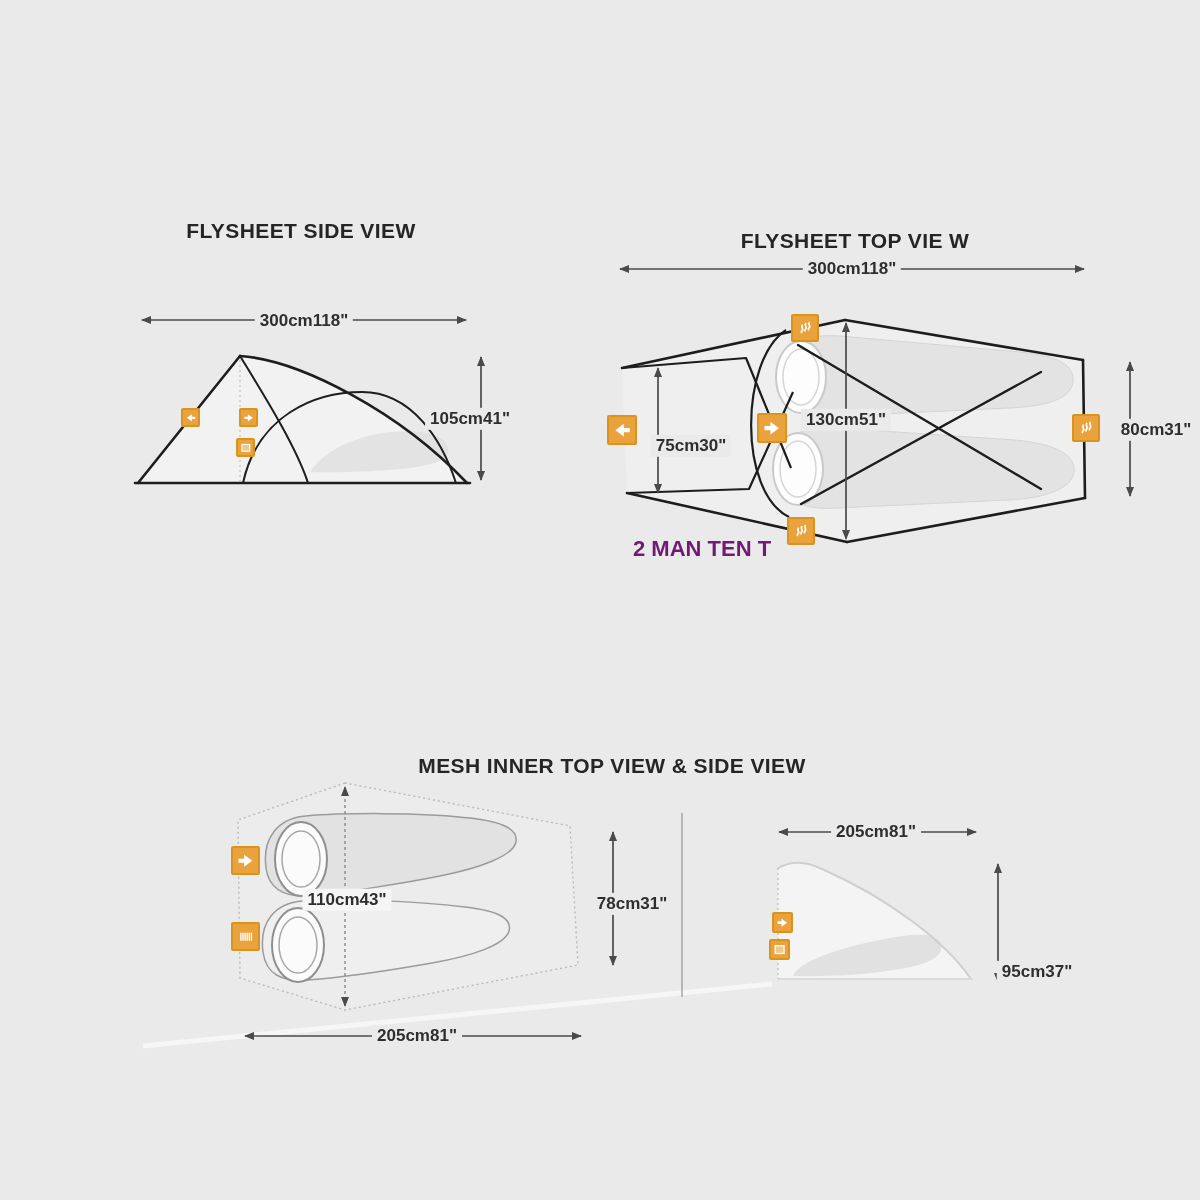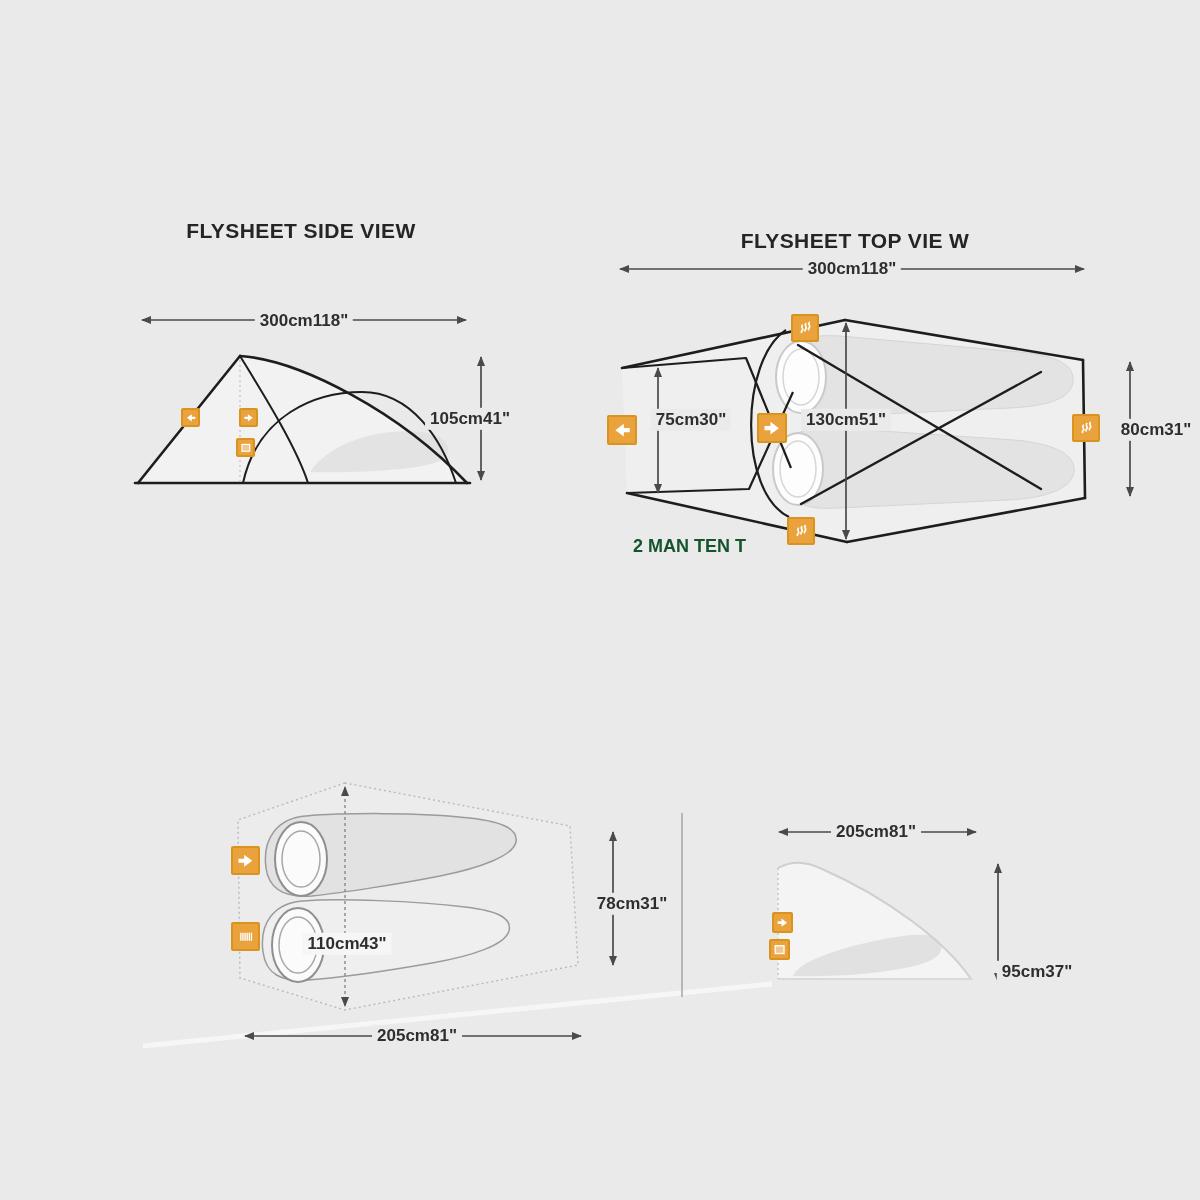--- a/index.html
+++ b/index.html
@@ -5,21 +5,21 @@
   html,body{margin:0;padding:0;}
   body{font-family:"Liberation Sans","DejaVu Sans",sans-serif;}
   #canvas{position:relative;width:1200px;height:1200px;background:#eaeaea;overflow:hidden;}
   #drawing{position:absolute;left:0;top:0;}
   .title{position:absolute;transform:translate(-50%,-50%);font-size:21px;font-weight:700;
          letter-spacing:.4px;color:#252525;white-space:nowrap;}
   .dim{position:absolute;transform:translate(-50%,-50%);display:flex;flex-direction:row;
        align-items:center;font-size:17px;font-weight:700;line-height:1.2;color:#2e2e2e;
        background:#eaeaea;padding:1px 5px;white-space:nowrap;text-align:center;}
   .dim.lightbg{background:#f6f6f6;}
-  .caption{position:absolute;font-size:18px;font-weight:600;color:#14532d;white-space:nowrap;}
+  .caption{position:absolute;font-size:22px;font-weight:600;color:#701a75;white-space:nowrap;}
   .icon{position:absolute;background:#E9A23C;border:2px solid #D8941F;border-radius:2px;
         box-sizing:border-box;display:flex;align-items:center;justify-content:center;}
   .icon svg{width:78%;height:78%;display:block;}
 </style>
 </head>
 <body>
 
 <div id="canvas">
 
 <svg id="drawing" width="1200" height="1200" viewBox="0 0 1200 1200">
@@ -102,46 +102,47 @@
     <path d="M778,868 C792,860 806,861 822,869 C888,898 946,942 971,979" stroke="#cfcfcf" stroke-width="2" fill="none"></path>
     <path d="M778,979 L973,979" stroke="#dadada" stroke-width="2" fill="none"></path>
     <path d="M778,868 L778,979" stroke="#c2c2c2" stroke-width="1.4" stroke-dasharray="2 3" fill="none"></path>
     <line x1="779" y1="832" x2="976" y2="832" stroke="#4a4a4a" stroke-width="1.7" marker-start="url(#ahS)" marker-end="url(#ahE)"></line>
     <line x1="998" y1="864" x2="998" y2="982" stroke="#4a4a4a" stroke-width="1.7" marker-start="url(#ahS)" marker-end="url(#ahE)"></line>
   </g>
 </svg>
 
 <div class="title" style="left:301px;top:231px">FLYSHEET SIDE VIEW</div>
 <div class="title" style="left:855px;top:241px">FLYSHEET TOP VIE W</div>
+<div class="title" style="left:612px;top:766px">MESH INNER TOP VIEW &amp; SIDE VIEW</div>
 
 <div class="dim" style="left:304px;top:321px">
   <span>300cm</span>
   <span>118"</span>
 </div>
 <div class="dim" style="left:470px;top:419px">
   <span>105cm</span>
   <span>41"</span>
 </div>
 <div class="dim" style="left:852px;top:269px">
   <span>300cm</span>
   <span>118"</span>
 </div>
-<div class="dim" style="left:691px;top:420px">
+<div class="dim" style="left:691px;top:446px">
   <span>75cm</span>
   <span>30"</span>
 </div>
 <div class="dim" style="left:846px;top:420px">
   <span>130cm</span>
   <span>51"</span>
 </div>
 <div class="dim" style="left:1156px;top:430px">
   <span>80cm</span>
   <span>31"</span>
 </div>
-<div class="dim lightbg" style="left:347px;top:944px">
+<div class="dim lightbg" style="left:347px;top:900px">
   <span>110cm</span>
   <span>43"</span>
 </div>
 <div class="dim" style="left:632px;top:904px">
   <span>78cm</span>
   <span>31"</span>
 </div>
 <div class="dim" style="left:417px;top:1036px">
   <span>205cm</span>
   <span>81"</span>

